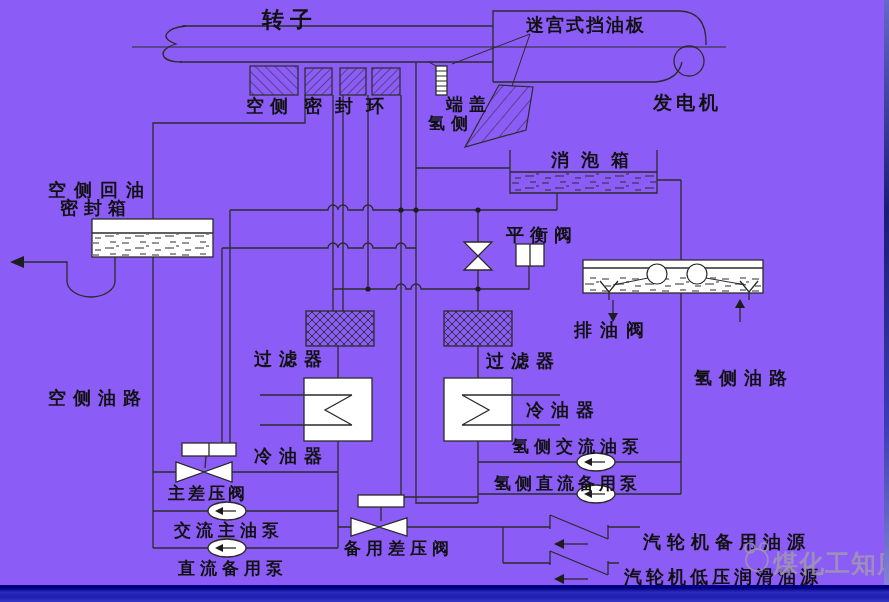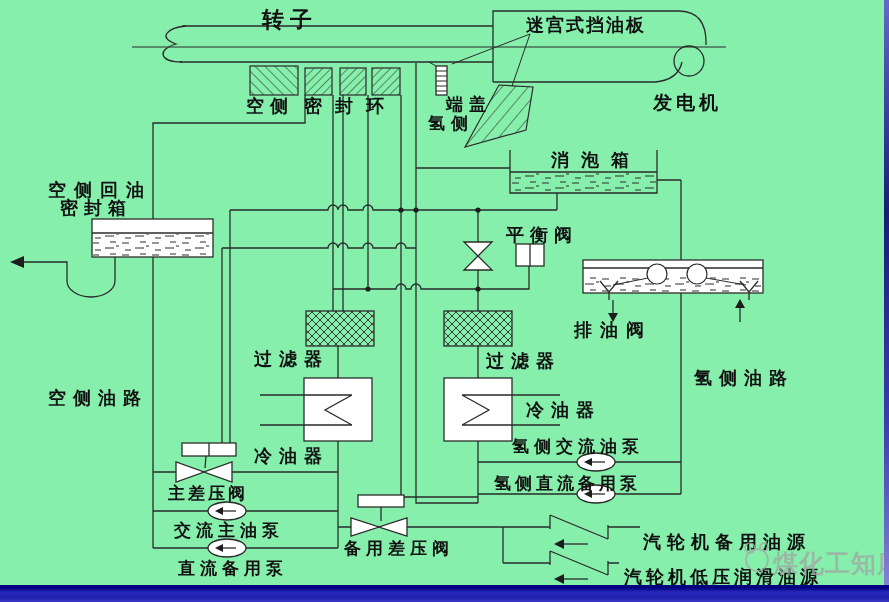--- a/index.html
+++ b/index.html
@@ -1,17 +1,17 @@
 <!DOCTYPE html>
 <html><head>
 <meta charset="utf-8">
 <style>
   html,body{margin:0;padding:0;background:#ffffff;width:889px;height:602px;overflow:hidden;}
   body{font-family:"DejaVu Sans","Liberation Sans",sans-serif;}
-  .stage{position:relative;width:889px;height:602px;background:#86efac;}
+  .stage{position:relative;width:889px;height:602px;background:#8b5cf6;}
   svg{display:block;}
   .ln{fill:none;stroke:#2b2b2b;stroke-width:1.3;}
   .lnthin{fill:none;stroke:#2b2b2b;stroke-width:1;}
   .box{fill:#ffffff;stroke:#2b2b2b;stroke-width:1.3;}
   .dot{fill:#1d1d1d;stroke:none;}
   .lbl{fill:#111111;font-weight:bold;font-family:"DejaVu Sans","Liberation Sans",sans-serif;}
   .wm{fill:#a3a3a3;opacity:.9;font-weight:bold;}
 </style>
 </head>
 <body>

